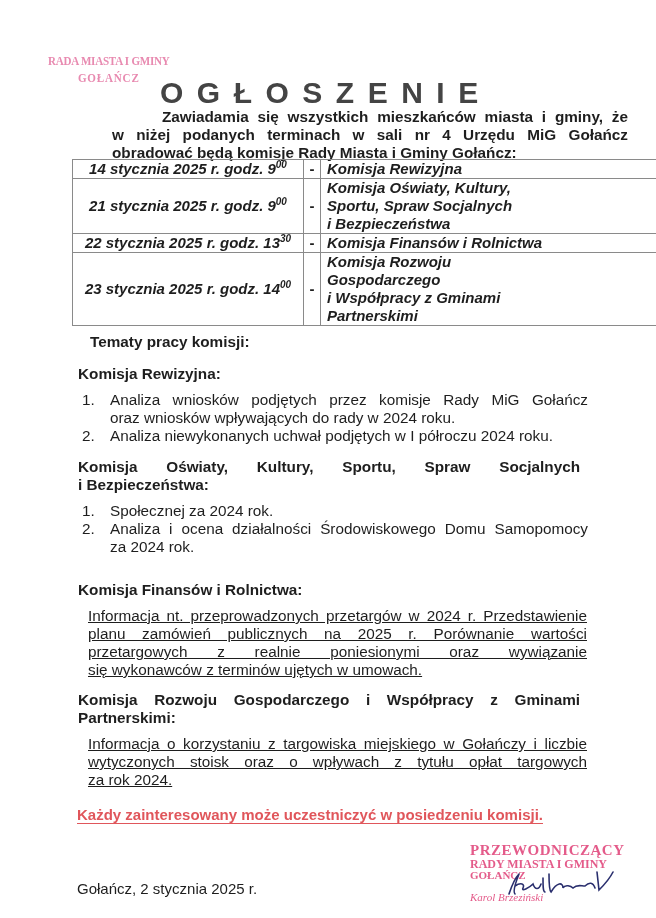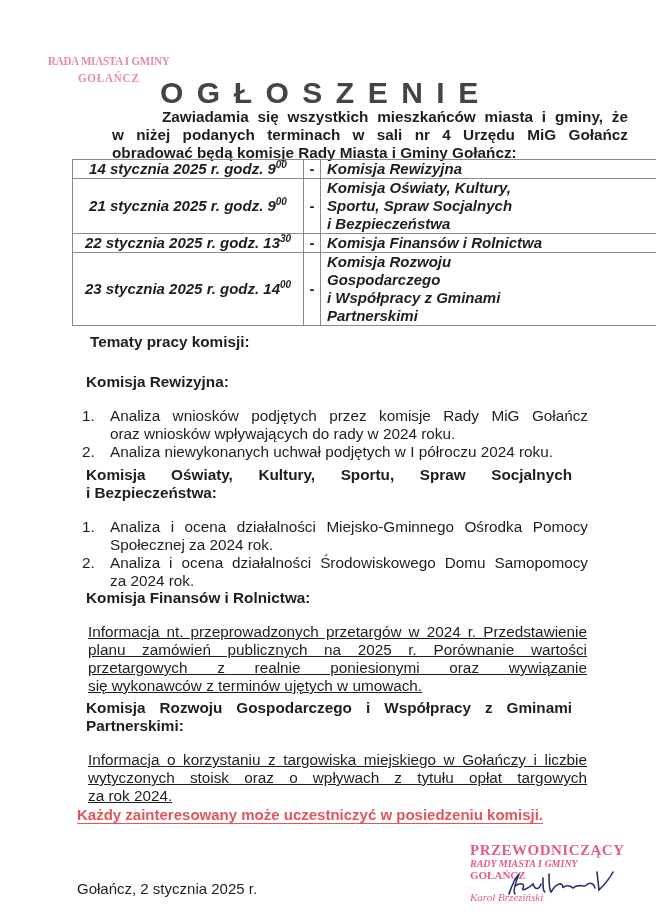--- a/index.html
+++ b/index.html
@@ -31,37 +31,37 @@
     }
     table.sched td { border: 1.5px solid #8a8a8a; padding: 0 4px; line-height: 18px; vertical-align: middle; }
     table.sched td.date { width: 230px; text-align: center; padding: 0; }
     table.sched td.dash { width: 10px; text-align: center; font-style: normal; padding: 0 3px; }
     table.sched td.comm { padding-left: 6px; }
     sup { font-size: 10px; line-height: 0; vertical-align: 6px; }
     .tematy {
       position: absolute; left: 90px; top: 333px; font-size: 15.3px; font-weight: bold;
     }
     .section { position: absolute; left: 70px; width: 518px; font-size: 15.3px; line-height: 18px; }
-    .section h3 { margin: 16px; font-size: 15.3px; font-weight: bold; text-align: justify; text-align-last: left; }
+    .section h3 { margin: 8px; font-size: 15.3px; font-weight: bold; text-align: justify; text-align-last: left; }
     .section ol { margin: 0; padding-left: 0; list-style: none; }
     .section li { position: relative; padding-left: 40px; text-align: justify; }
     .section li .num { position: absolute; left: 12px; top: 0; }
     .section p { margin: 1px; padding-left: 17px; text-align: justify; text-decoration: underline; }
     .jline { display: block; text-align: justify; text-align-last: justify; }
     .lline { display: block; }
     .notice {
       position: absolute; left: 77px; top: 806px; font-size: 15px; font-weight: bold;
       color: #e0565b; text-decoration: underline; text-underline-offset: 3px;
     }
     .stamp-bottom {
       position: absolute; left: 470px; top: 842px; width: 185px;
       font-family: "Liberation Serif", serif; font-weight: bold; color: #e45b8a; text-align: left;
     }
     .stamp-bottom .t1 { font-size: 15px; letter-spacing: 0.5px; line-height: 16px; }
-    .stamp-bottom .t2 { font-size: 10px; line-height: 12px; font-style: italic; }
+    .stamp-bottom .t2 { font-size: 12px; line-height: 12px; }
     .stamp-bottom .t3 { font-size: 11px; line-height: 11px; }
     .stamp-bottom .t4 { font-size: 11px; font-style: italic; font-weight: normal; line-height: 12px; color: #e45b8a; }
     .signature { position: absolute; left: 505px; top: 868px; }
     .date-place { position: absolute; left: 77px; top: 880px; font-size: 15px; }
   </style>
 </head>
 <body>
 
 <div class="stamp-top">
   <span>RADA MIASTA I GMINY</span><br>
@@ -132,21 +132,20 @@
 </div>
 
 <div class="section" style="top:450px">
   <h3>
     <span class="jline">Komisja Oświaty, Kultury, Sportu, Spraw Socjalnych</span>
     <span class="lline">i Bezpieczeństwa:</span>
   </h3>
   <ol>
     <li>
       <span class="num">1.</span>
-      <span class="jline">Analiza i ocena działalności Miejsko-Gminnego Ośrodka Pomocy</span>
       <span class="lline">Społecznej za 2024 rok.</span>
     </li>
     <li>
       <span class="num">2.</span>
       <span class="jline">Analiza i ocena działalności Środowiskowego Domu Samopomocy</span>
       <span class="lline">za 2024 rok.</span>
     </li>
   </ol>
 </div>
 

